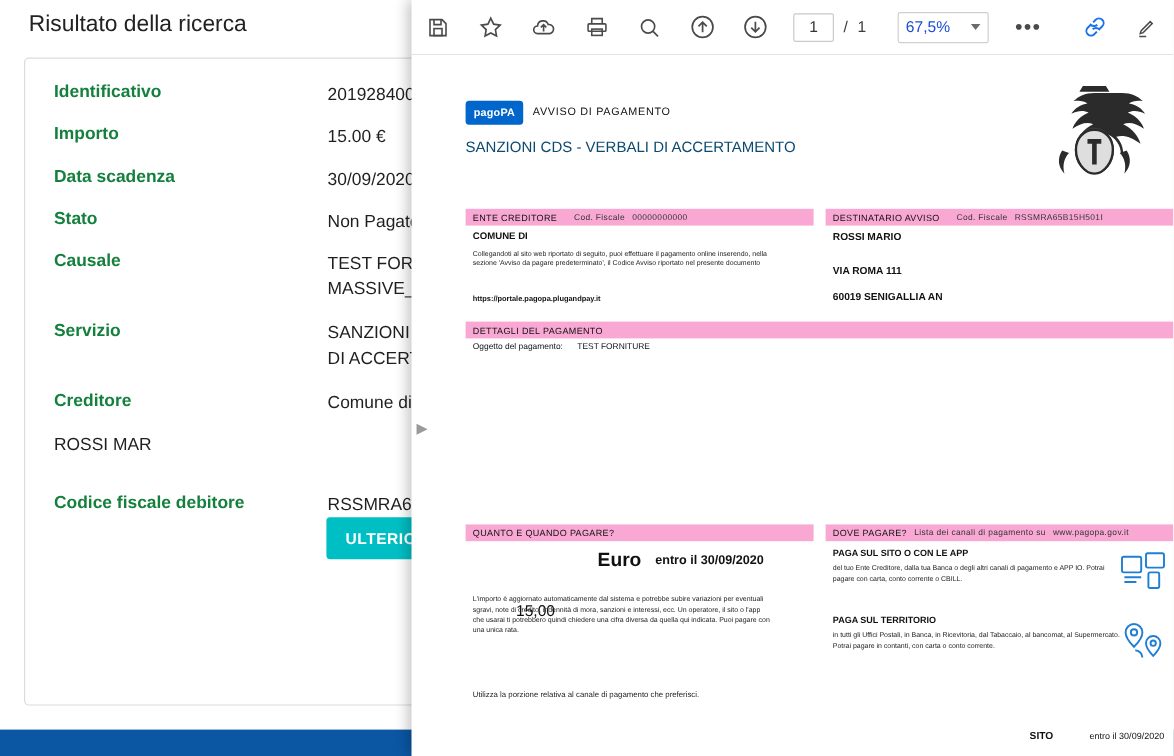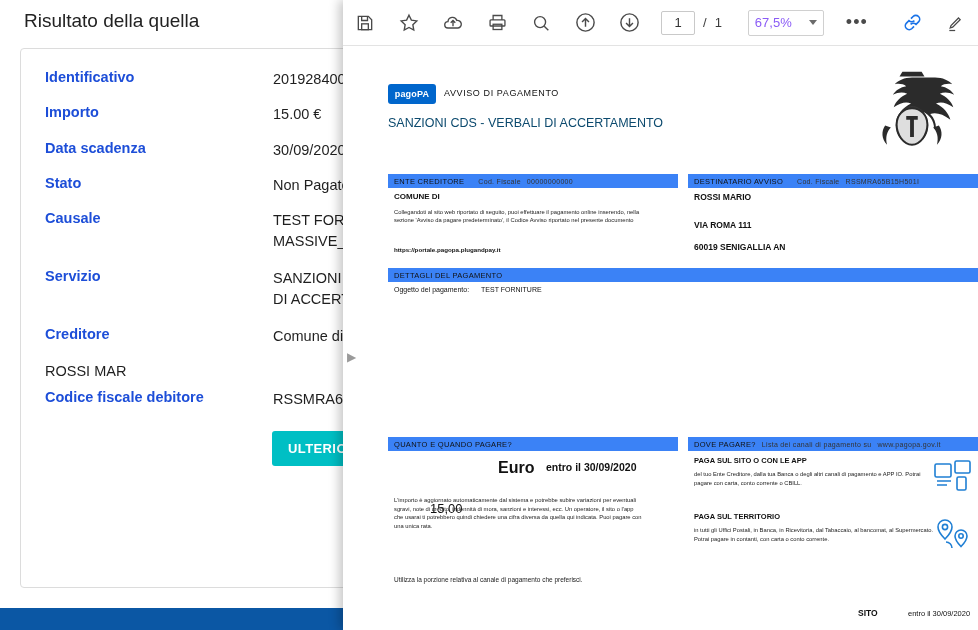--- a/index.html
+++ b/index.html
@@ -20,21 +20,21 @@
   .bg-title {
     position: absolute; left: 24px; top: 10px;
     font-size: 19px; color: #222; font-weight: 400;
   }
   .result-card {
     position: absolute; left: 20px; top: 48px; width: 650px; height: 540px;
     border: 1px solid #dcdcdc; border-radius: 4px; background: #fff;
   }
   .row { position: absolute; left: 24px; display: flex; }
   .row .label {
-    width: 228px; font-size: 14.5px; color: #1d4ed8; font-weight: 700;
+    width: 228px; font-size: 14.5px; color: #15803d; font-weight: 700;
   }
   .row .value {
     font-size: 14.5px; color: #1f1f1f; font-weight: 400; line-height: 1.45;
     white-space: pre-line;
   }
   .btn-ulteriori {
     position: absolute; left: 251px; top: 382px;
     background: #00bfc4; color: #ffffff; border: none;
     font-size: 13px; font-weight: 700; letter-spacing: .4px;
     padding: 10px 16px; border-radius: 3px; cursor: pointer;
@@ -65,21 +65,21 @@
     font-size: 13px; color: #3c3c3c;
   }
   .page-input {
     width: 34px; height: 24px; border: 1px solid #c9c9c9; border-radius: 2px;
     text-align: center; font-size: 13px; color: #333; background: #fff;
     font-family: "Liberation Sans", sans-serif; padding: 0;
   }
   .zoom-box {
     margin-left: 26px; width: 76px; height: 26px; border: 1px solid #d0d0d0;
     border-radius: 2px; display: flex; align-items: center; justify-content: space-between;
-    padding: 0 6px; font-size: 13px; color: #8b5cf6; cursor: pointer;
+    padding: 0 6px; font-size: 13px; color: #1d4ed8; cursor: pointer;
   }
   .caret { width: 0; height: 0; border-left: 4px solid transparent; border-right: 4px solid transparent; border-top: 5px solid #6b6b6b; }
   .dots { margin-left: 22px; font-size: 18px; color: #4a4a4a; letter-spacing: 1px; cursor: pointer; }
   .tb-right { margin-left: auto; display: flex; align-items: center; }
 
   
   .pdf-canvas {
     position: absolute; left: 0; top: 46px; width: 635px; height: 584px;
     background: #ffffff; overflow: hidden;
   }
@@ -102,21 +102,21 @@
     position: absolute; left: 56px; top: 32px; font-size: 9px; letter-spacing: .6px; color: #111;
   }
   .doc-title {
     position: absolute; left: 0px; top: 60px; font-size: 12.5px; color: #0c4a6e; text-align: center;
   }
   .stemma {
     position: absolute; right: 18px; top: 10px; width: 96px; height: 96px;
   }
 
   .band {
-    position: absolute; background: #3b82f6; height: 14px; font-size: 7.5px;
+    position: absolute; background: #f9a8d4; height: 14px; font-size: 7.5px;
     display: flex; align-items: center; padding-left: 6px; letter-spacing: .3px; color: #111;
   }
   .band.creditore { left: 0; top: 118px; width: 290px; }
   .band.destinatario { left: 300px; top: 118px; width: 290px; }
   .band.dettagli { left: 0; top: 212px; width: 648px; }
   .band.quantoquando { left: 0; top: 381px; width: 290px; }
   .band.dove { left: 300px; top: 381px; width: 290px; }
   .band.banche { left: 0; top: 546px; width: 590px; }
   .band .sub { margin-left: 14px; font-size: 7px; color: #333; font-weight: 400; }
   .band .sub2 { margin-left: 6px; font-size: 7px; color: #333; font-weight: 400; }
@@ -147,21 +147,21 @@
 
   .ic-app { position: absolute; left: 545px; top: 402px; width: 40px; height: 34px; }
   .ic-terr { position: absolute; left: 545px; top: 460px; width: 40px; height: 38px; }
 </style>
 </head>
 <body>
 
 <div id="app">
 
   <div class="bg-page">
-    <div class="bg-title">Risultato della quella</div>
+    <div class="bg-title">Risultato della ricerca</div>
 
     <div class="result-card">
       <div class="row" style="top:20px;">
         <div class="label">Identificativo</div>
         <div class="value">201928400</div>
       </div>
       <div class="row" style="top:55px;">
         <div class="label">Importo</div>
         <div class="value">15.00 €</div>
       </div>
@@ -183,21 +183,21 @@
         <div class="value">SANZIONI CD
 DI ACCERTA</div>
       </div>
       <div class="row" style="top:277px;">
         <div class="label">Creditore</div>
         <div class="value">Comune di S</div>
       </div>
       <div class="row" style="top:312px;">
         <div class="value">ROSSI MAR</div>
       </div>
-      <div class="row" style="top:340px;">
+      <div class="row" style="top:362px;">
         <div class="label">Codice fiscale debitore</div>
         <div class="value">RSSMRA65</div>
       </div>
 
       <button class="btn-ulteriori">ULTERIOR</button>
     </div>
 
     <div class="bottom-bar"></div>
   </div>
 

